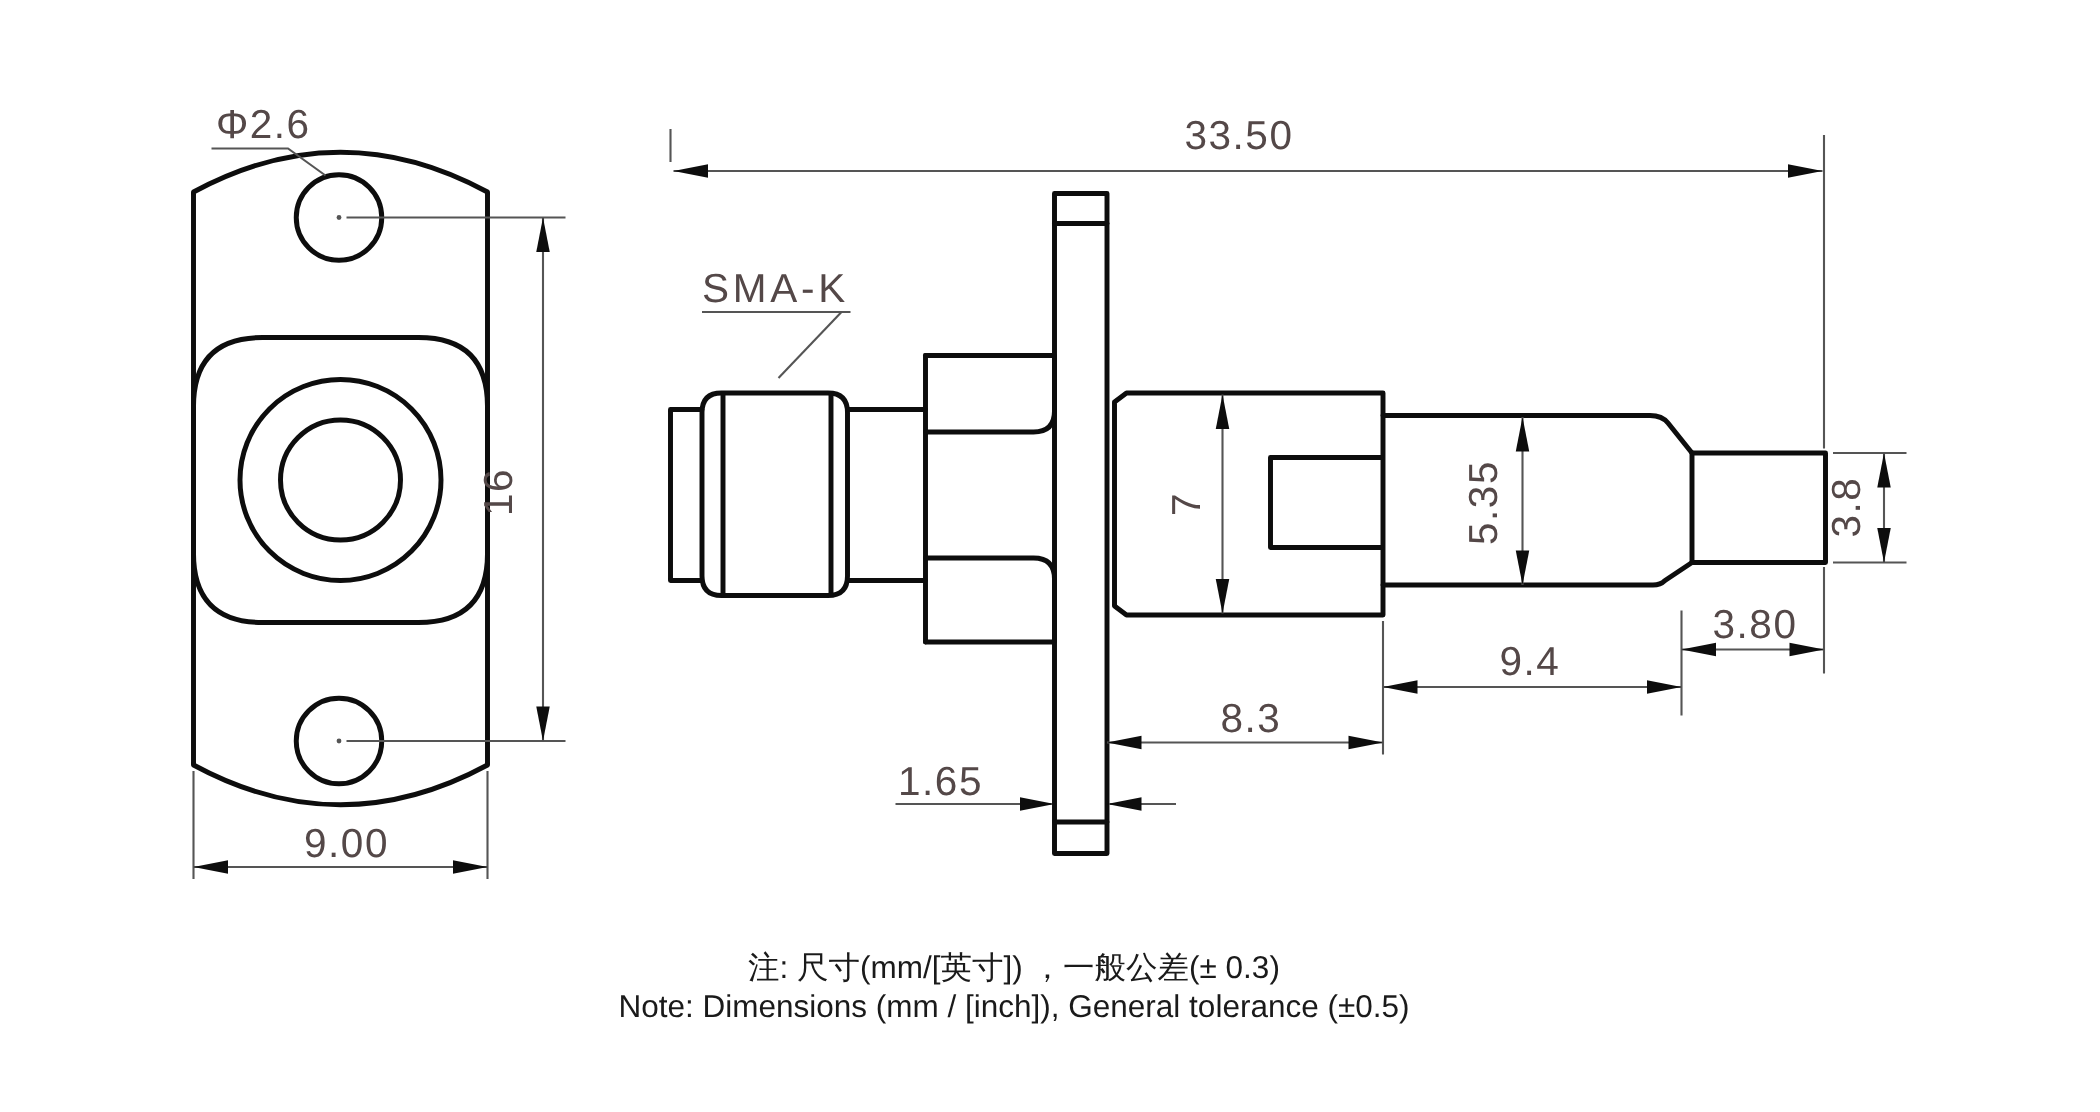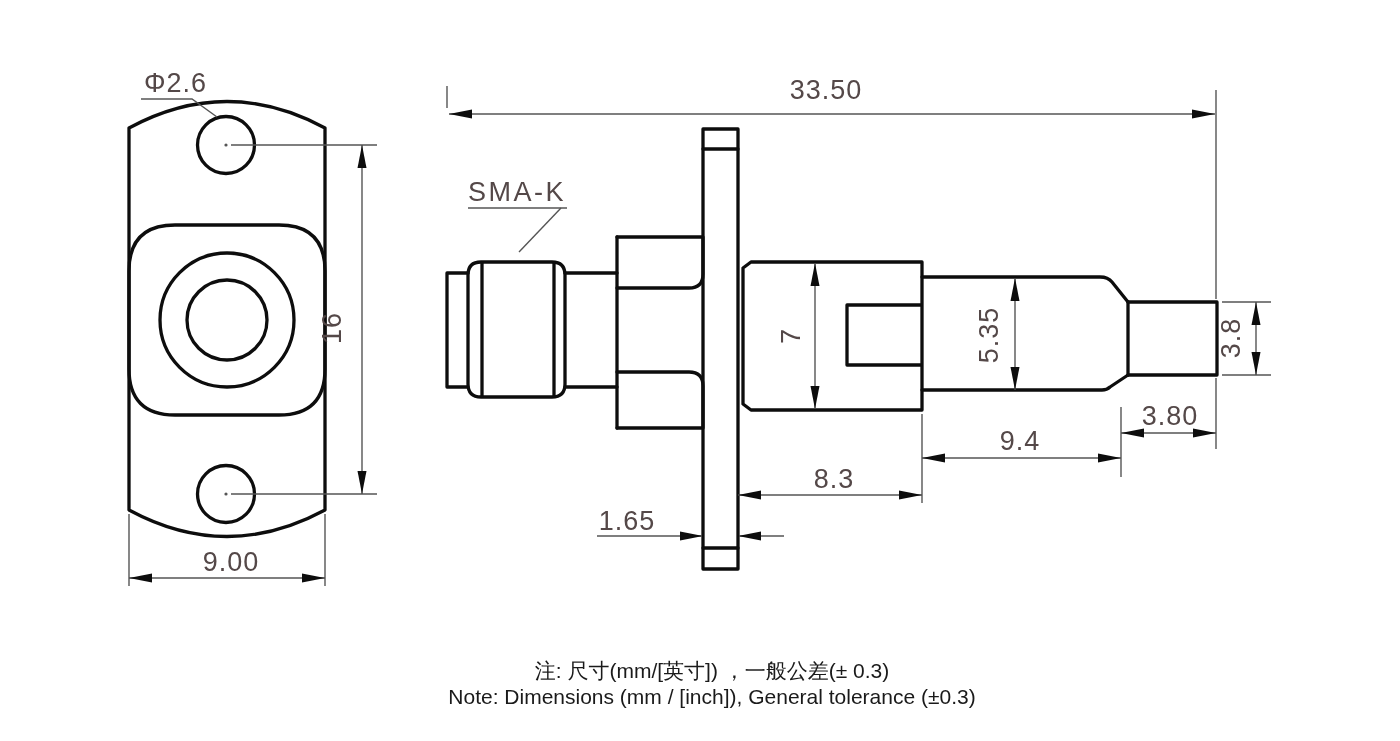--- a/index.html
+++ b/index.html
@@ -15,22 +15,22 @@
            font-family:"Liberation Sans", "DejaVu Sans", sans-serif; }
   svg { position:absolute; left:0; top:0; }
   .ol { fill:none; stroke:var(--outline); stroke-width:3.3; stroke-linecap:round; stroke-linejoin:round; }
   .tl { fill:none; stroke:var(--dim-line); stroke-width:1.4; }
   .ar { fill:var(--outline); stroke:none; }
   .dot { fill:var(--dim-line); stroke:none; }
   text.dim { font-family:"Liberation Sans", "DejaVu Sans", sans-serif; font-size:27px;
              fill:var(--dim-text); letter-spacing:1px; }
   text.lbl { font-family:"Liberation Sans", "DejaVu Sans", sans-serif; font-size:27px;
              fill:var(--dim-text); letter-spacing:2.5px; }
-  #notes { position:absolute; left:0; top:658px; width:1352px; text-align:center;
-           font-size:21px; line-height:25.5px; color:var(--note-text);margin-left:36px; }
+  #notes { position:absolute; left:0; top:633px; width:1352px; text-align:center;
+           font-size:21px; line-height:25.5px; color:var(--note-text); }
 </style>
 </head>
 <body>
 
 <div id="stage">
 
 <svg width="1400" height="741" viewBox="0 0 1400 741">
 
   <g>
 
@@ -171,16 +171,16 @@
       <path class="tl" d="M815,263 V409"></path>
       <polygon class="ar" points="815,263 810.5,286 819.5,286"></polygon>
       <polygon class="ar" points="815,409 810.5,386 819.5,386"></polygon>
       <text class="dim" x="800" y="336" text-anchor="middle" transform="rotate(-90 800 336)">7</text>
     </g>
   </g>
 </svg>
 
 <div id="notes">
   <div>注: 尺寸(mm/[英寸]) ，一般公差(± 0.3)</div>
-  <div>Note: Dimensions (mm / [inch]), General tolerance (±0.3)</div>
+  <div>Note: Dimensions (mm / [inch]), General tolerance (±0.5)</div>
 </div>
 
 </div>
 
 </body></html>

